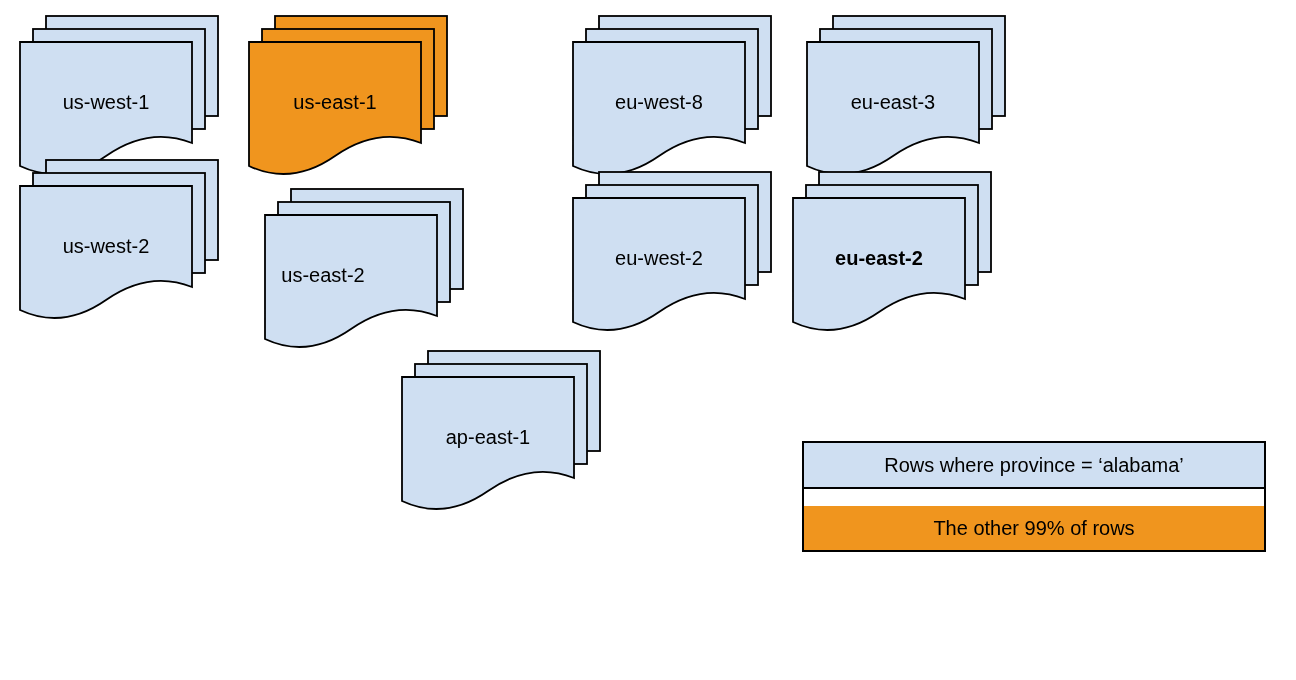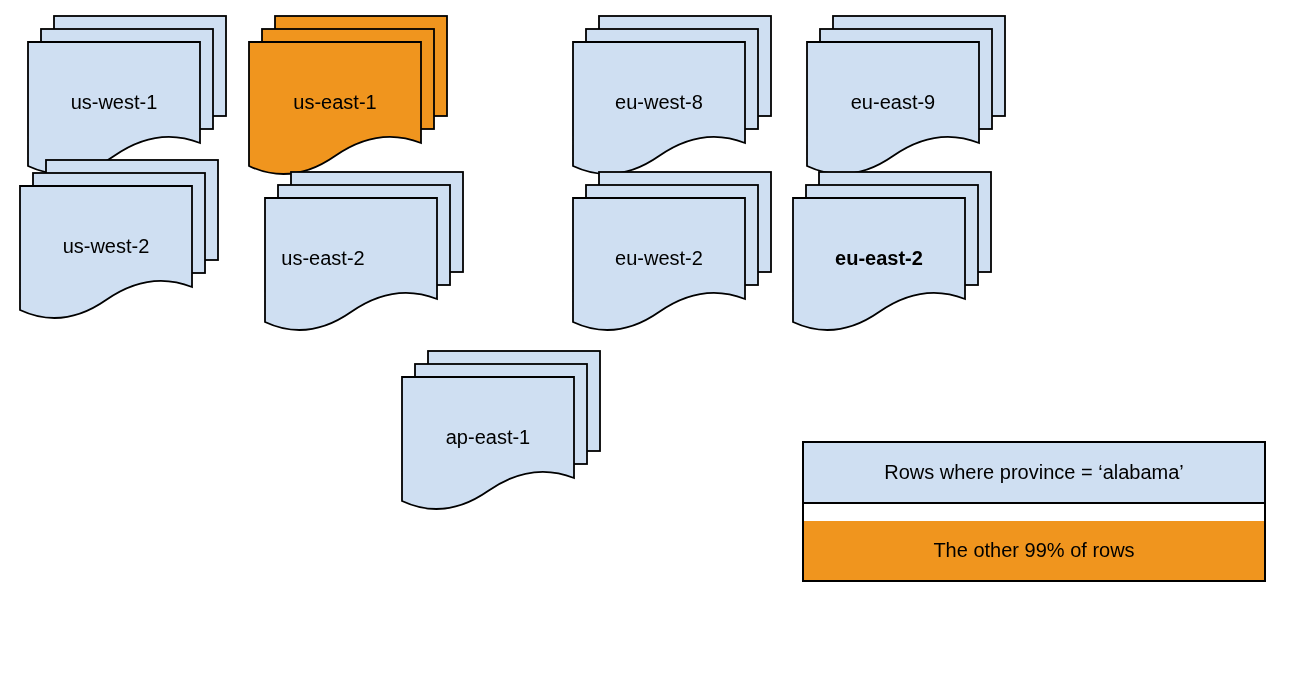--- a/index.html
+++ b/index.html
@@ -29,39 +29,39 @@
     position: absolute;
     left: 1px; top: 37px;
     width: 172px; height: 101px;
     display: flex; align-items: center; justify-content: center;
     font-size: 20px; color: #000000;
     white-space: nowrap;
   }
   .legend {
     position: absolute;
     left: 802px; top: 441px;
-    width: 464px; height: 141px;
+    width: 464px; height: 111px;
     border: 2px solid var(--stroke, #000000);
     display: flex; flex-direction: column;
   }
   .legend-row {
     flex: 1;
     display: flex; align-items: center; justify-content: center;
     font-size: 20px; color: #000000;
     white-space: nowrap;
   }
   .legend-row.row-blue   { background: var(--doc-blue, #cfdff2); border-bottom: 2.5px solid var(--stroke, #000000); }
   .legend-row.row-orange { background: var(--doc-orange, #ef941e); margin-top: 17px; }
 </style>
 </head>
 <body>
 
 <div id="canvas">
 
-  <div class="doc-stack" style="left:19px; top:15px;margin-left:8px;">
+  <div class="doc-stack" style="left:19px; top:15px;">
     <svg class="doc-svg" viewBox="0 0 201 160" width="201" height="160">
       <rect class="sheet fill-blue" x="27" y="1" width="172" height="100"></rect>
       <rect class="sheet fill-blue" x="14" y="14" width="172" height="100"></rect>
       <path class="sheet fill-blue" d="M1,27 L173,27 L173,128 Q130,111 87,141 Q44,171 1,151 Z"></path>
     </svg>
     <span class="doc-label">us-west-1</span>
   </div>
 
   <div class="doc-stack" style="left:248px; top:15px;">
     <svg class="doc-svg" viewBox="0 0 201 160" width="201" height="160">
@@ -80,33 +80,33 @@
     </svg>
     <span class="doc-label">eu-west-8</span>
   </div>
 
   <div class="doc-stack" style="left:806px; top:15px;">
     <svg class="doc-svg" viewBox="0 0 201 160" width="201" height="160">
       <rect class="sheet fill-blue" x="27" y="1" width="172" height="100"></rect>
       <rect class="sheet fill-blue" x="14" y="14" width="172" height="100"></rect>
       <path class="sheet fill-blue" d="M1,27 L173,27 L173,128 Q130,111 87,141 Q44,171 1,151 Z"></path>
     </svg>
-    <span class="doc-label">eu-east-9</span>
+    <span class="doc-label">eu-east-3</span>
   </div>
 
   <div class="doc-stack" style="left:19px; top:159px;text-align:right;">
     <svg class="doc-svg" viewBox="0 0 201 160" width="201" height="160">
       <rect class="sheet fill-blue" x="27" y="1" width="172" height="100"></rect>
       <rect class="sheet fill-blue" x="14" y="14" width="172" height="100"></rect>
       <path class="sheet fill-blue" d="M1,27 L173,27 L173,128 Q130,111 87,141 Q44,171 1,151 Z"></path>
     </svg>
     <span class="doc-label">us-west-2</span>
   </div>
 
-  <div class="doc-stack" style="left:236px; top:171px;padding-left:28px;">
+  <div class="doc-stack" style="left:236px; top:188px;padding-left:28px;">
     <svg class="doc-svg" viewBox="0 0 201 160" width="201" height="160">
       <rect class="sheet fill-blue" x="27" y="1" width="172" height="100"></rect>
       <rect class="sheet fill-blue" x="14" y="14" width="172" height="100"></rect>
       <path class="sheet fill-blue" d="M1,27 L173,27 L173,128 Q130,111 87,141 Q44,171 1,151 Z"></path>
     </svg>
     <span class="doc-label">us-east-2</span>
   </div>
 
   <div class="doc-stack" style="left:572px; top:171px;">
     <svg class="doc-svg" viewBox="0 0 201 160" width="201" height="160">

